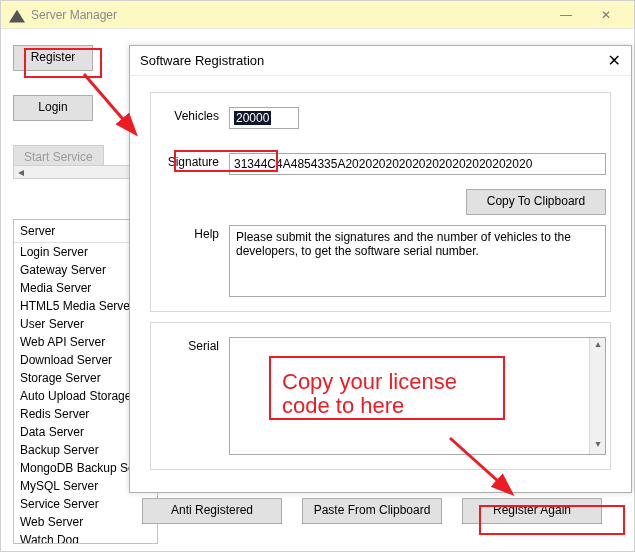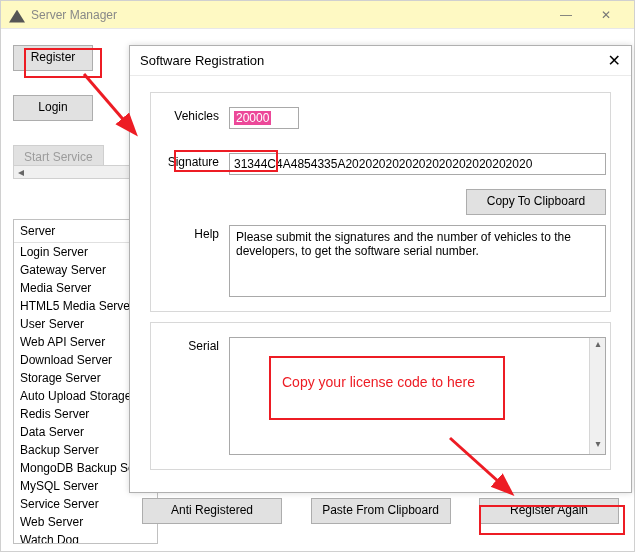--- a/index.html
+++ b/index.html
@@ -30,35 +30,35 @@
 .dialog-titlebar .dtitle { flex: 1; font-size: 13px; }
 .dialog-titlebar .close { font-size: 16px; width: 30px; text-align: right; cursor: pointer; }
 .dialog-body { padding: 16px 20px 10px 20px; }
 .group { border: 1px solid #d8d8d8; padding: 14px 4px; margin-bottom: 10px; position: relative; }
 .form-row { display: flex; align-items: flex-start; margin-bottom: 10px; }
 .form-row .lbl { width: 74px; text-align: right; padding-right: 10px; padding-top: 2px; }
 .form-row .ctl { flex: 1; }
 .txt { border: 1px solid #a9a9a9; background: #fff; padding: 3px 4px; width: 100%; font-family: inherit; font-size: 12px; }
 .txt.readonly { color: #000; }
 .txt.small { width: 70px; }
-.selected-txt { background: #ec4899; color: #fff; padding: 0 2px; }
+.selected-txt { background: #0f172a; color: #fff; padding: 0 2px; }
 .help-box { border: 1px solid #a9a9a9; padding: 4px 6px; height: 72px; color: #000; }
 .serial-box { border: 1px solid #a9a9a9; height: 118px; width: 100%; position: relative; background: #fff; }
 .serial-box .sb { position: absolute; right: 0; top: 0; bottom: 0; width: 16px; background: #f0f0f0; border-left: 1px solid #d6d6d6; }
 .sb .sarrow { position: absolute; left: 0; width: 16px; height: 16px; text-align: center; color: #666; font-size: 10px; }
 .sb .sarrow.up { top: 0; }
 .sb .sarrow.down { bottom: 0; }
 .right-btn-row { text-align: right; margin-top: 6px; }
-.dialog-footer { display: flex; justify-content: space-between; padding: 4px 12px 10px 12px; gap: 12px; }
+.dialog-footer { display: flex; padding: 4px 12px 10px 12px; gap: 20px; }
 .dialog-footer .btn { flex: 0 0 auto; min-width: 140px; }
 
 
 .anno { position: absolute; color: #ed1c24; pointer-events: none; }
 .arrow-svg { position: absolute; pointer-events: none; }
-.anno-text { font-size: 14px; font-weight: 500; line-height: 24px; }
+.anno-text { font-size: 22px; font-weight: 500; line-height: 24px; }
 </style>
 </head>
 <body>
 
 <div class="main-window">
   <div class="main-titlebar">
     <span class="icon"></span>
     <span class="title">Server Manager</span>
     <span class="wbtn">—</span>
     <span class="wbtn">✕</span>

